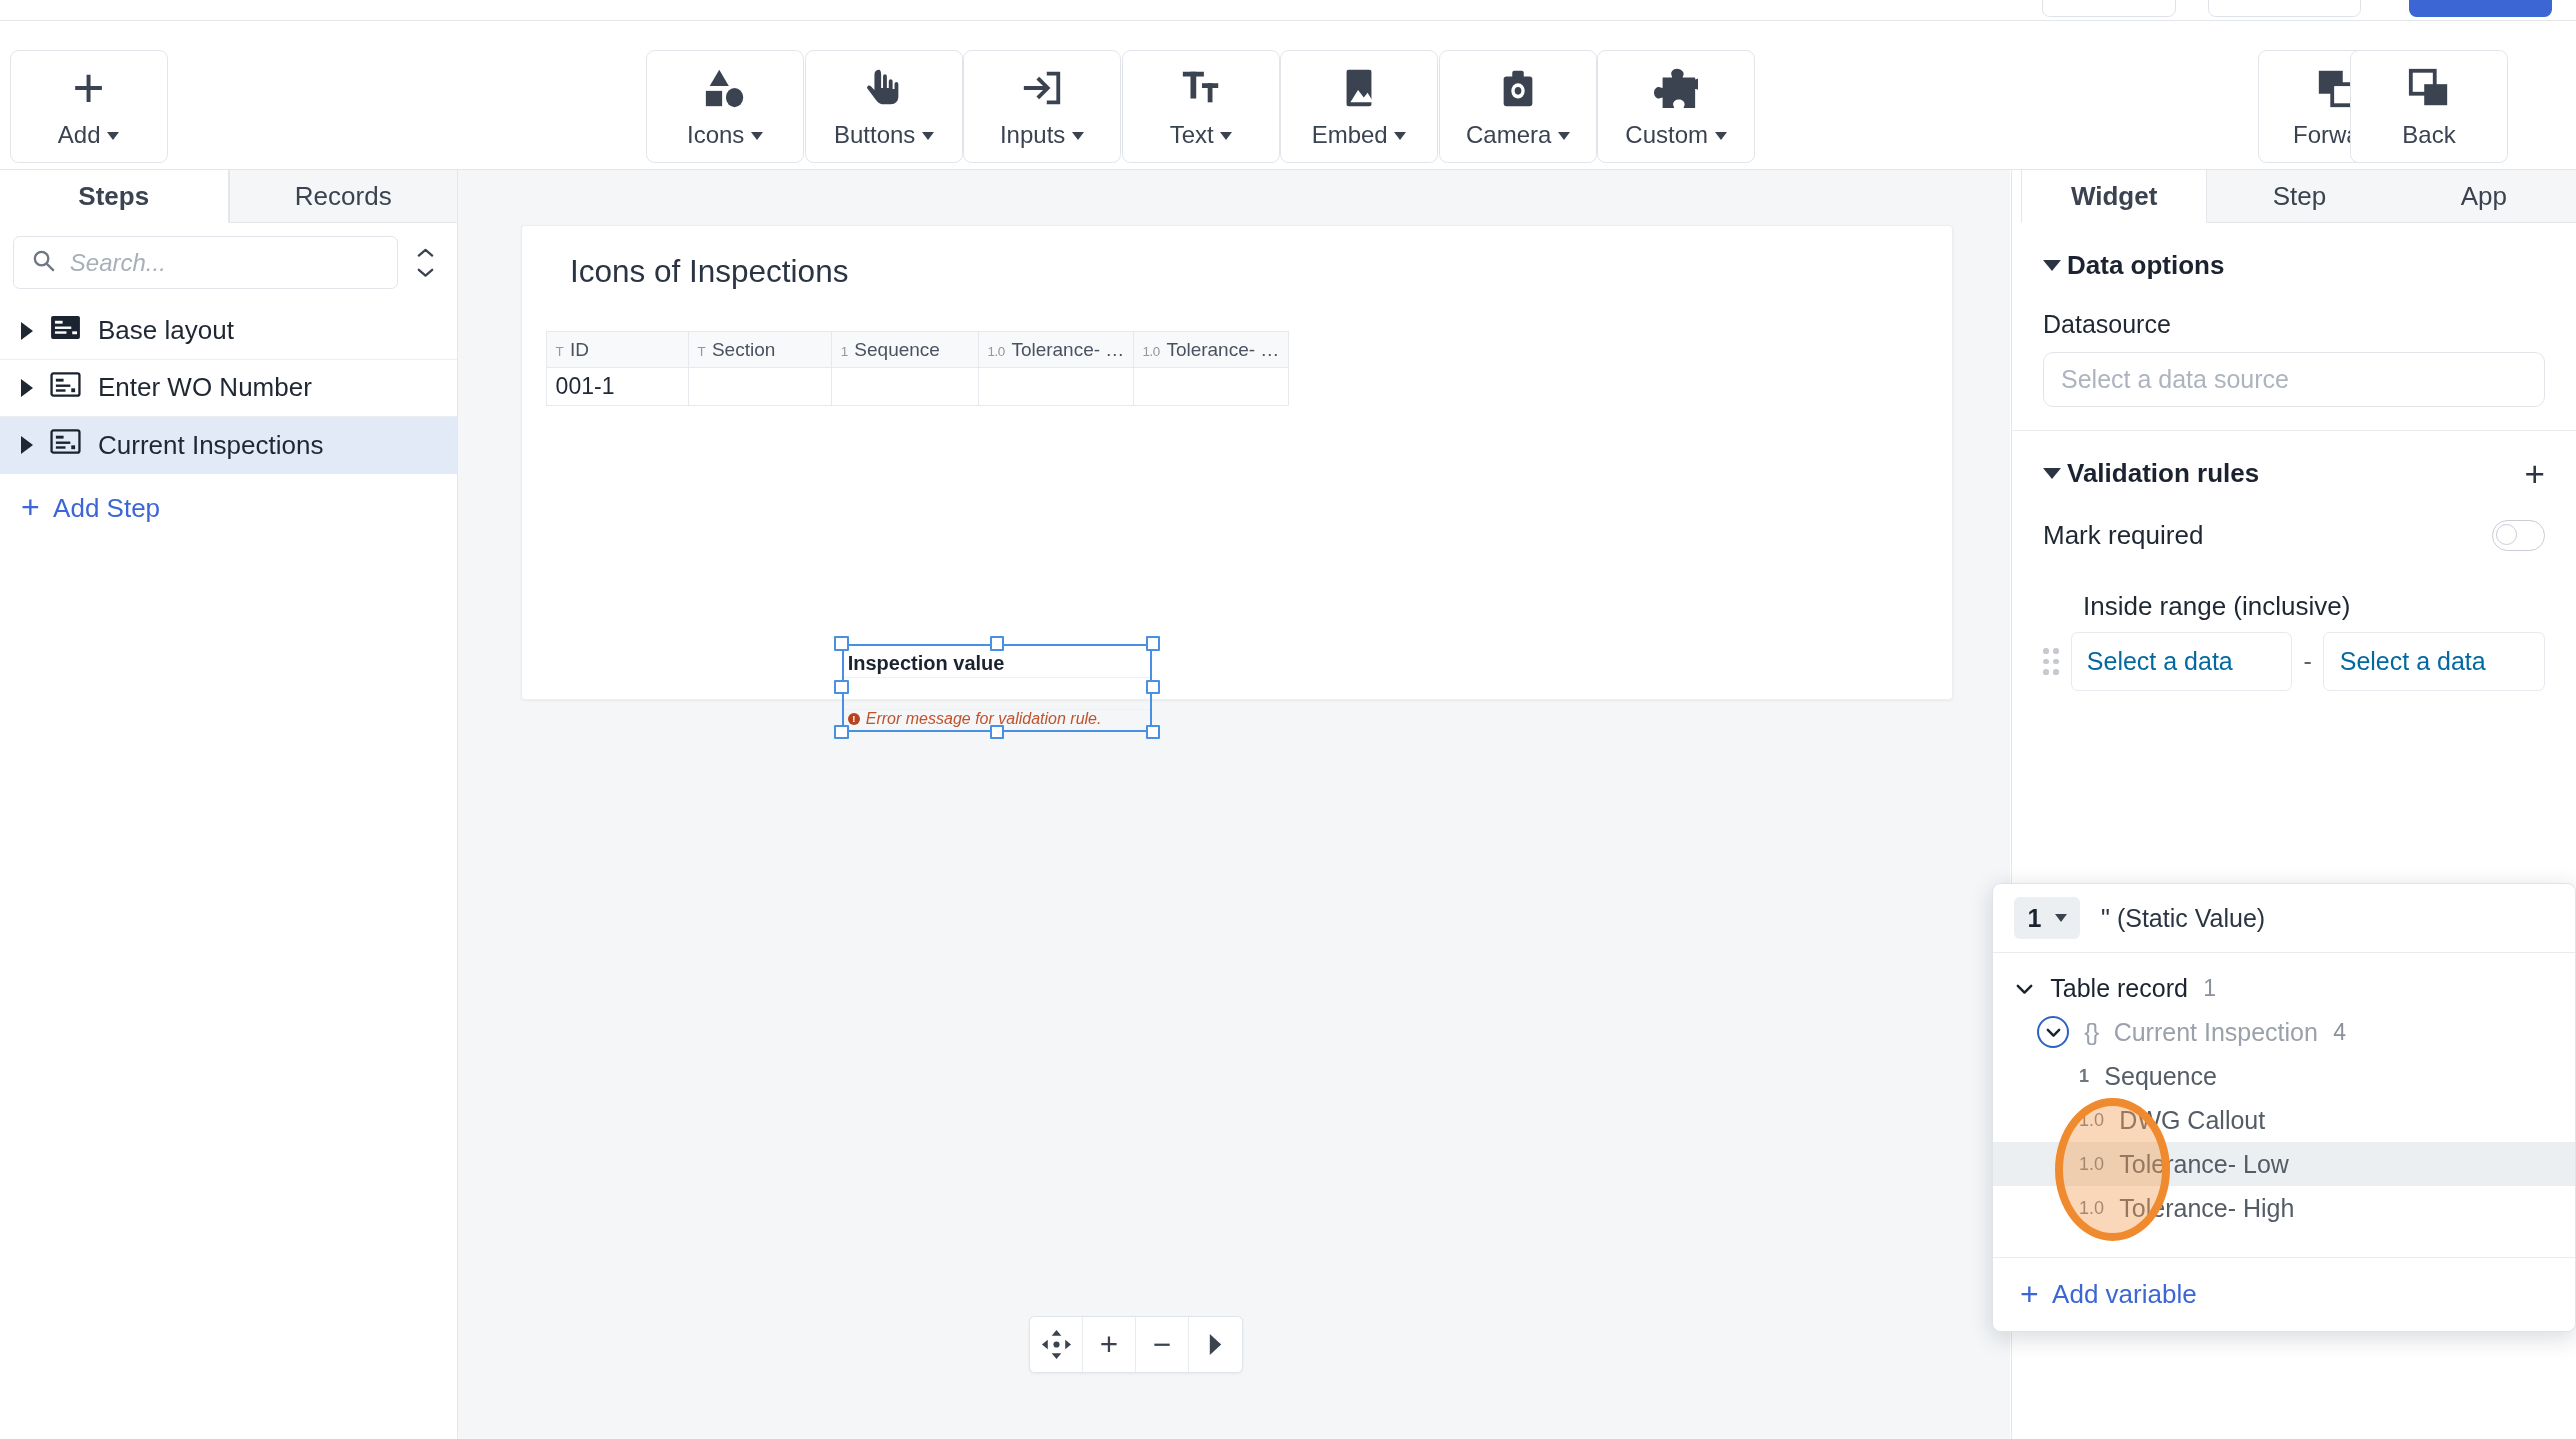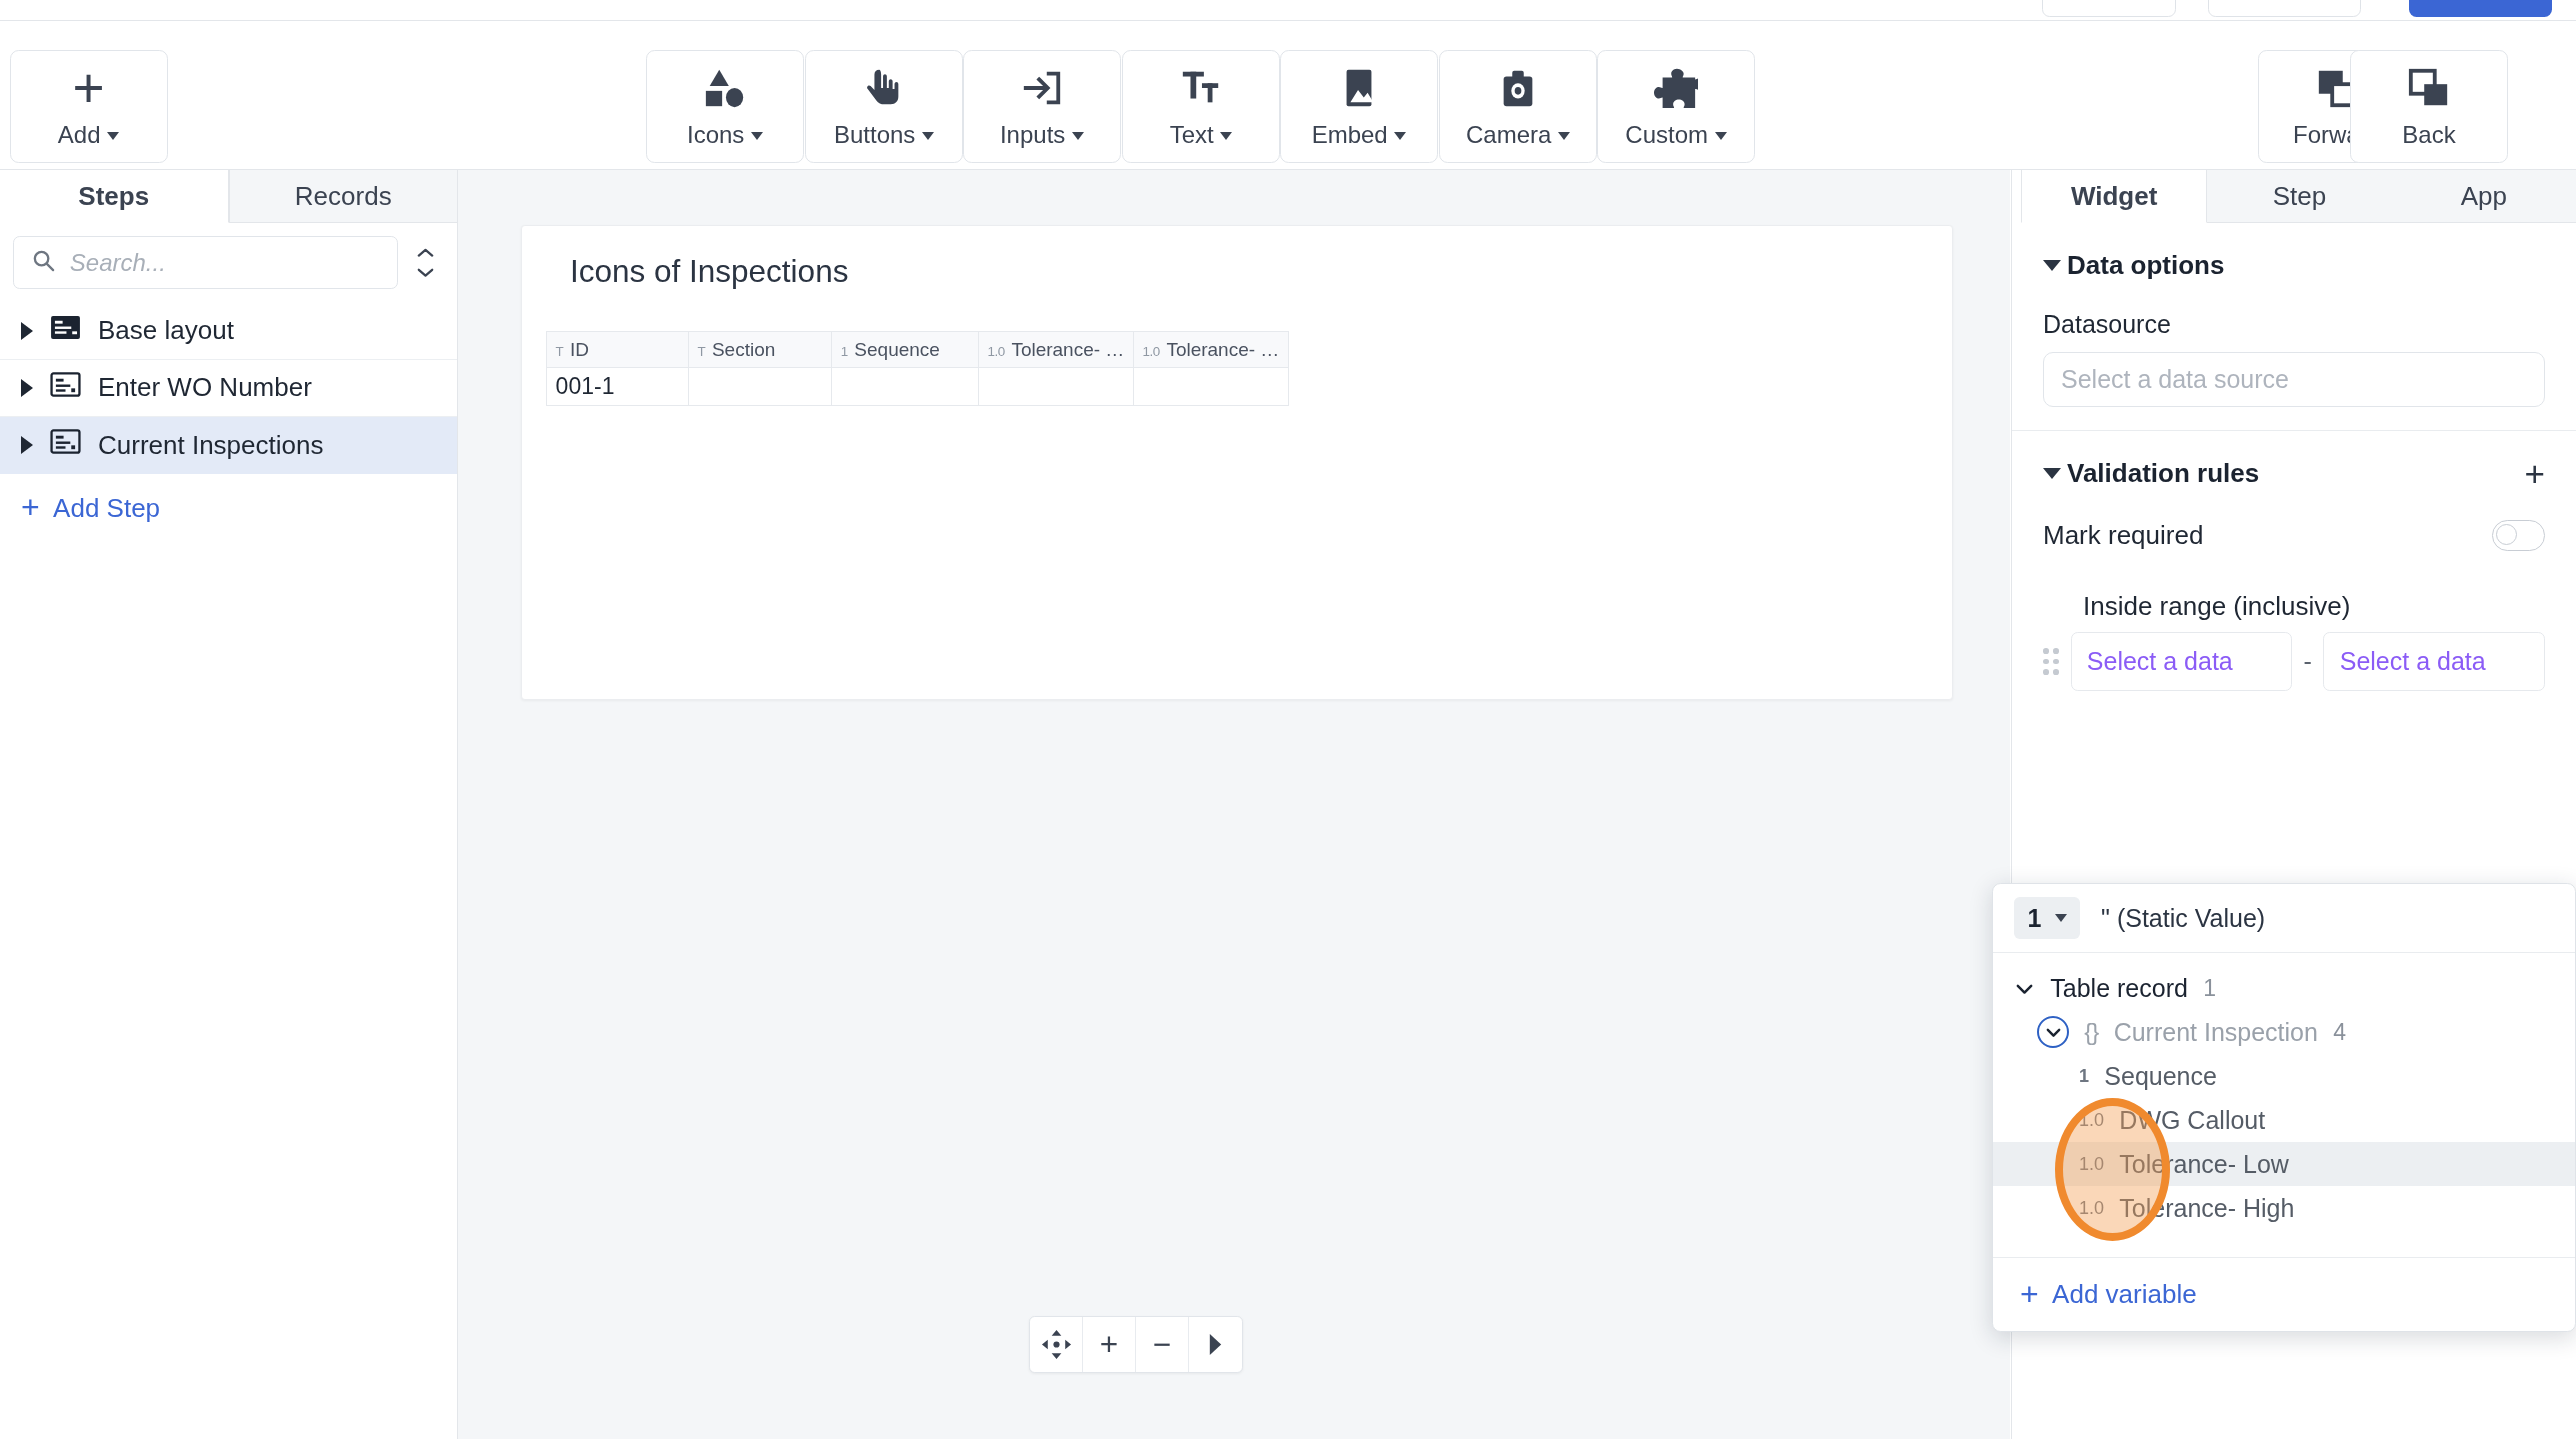--- a/index.html
+++ b/index.html
@@ -199,21 +199,21 @@
     position: absolute; left: 2.9px; top: 2.9px; width: 21px; height: 21px;
     border-radius: 50%; border: 1.9px solid #c8cdd4; background: #fff;
   }
   .range-label { margin-top: 40px; margin-left: 40px; font-size: 26px; color: #1f2733; }
   .range-row { display: flex; align-items: center; gap: 11.5px; margin-top: 9.5px; }
   .grip { display: grid; grid-template-columns: 5.7px 5.7px; gap: 4.8px; width: 16px; }
   .grip i { width: 5.7px; height: 5.7px; border-radius: 50%; background: #c5cad1; display: block; }
   .range-input {
     flex: 1; height: 59px; border: 1.9px solid #e6e9ed; border-radius: 6.7px;
     display: flex; align-items: center; padding: 0 15.3px;
-    font-size: 25px; color: #8b5cf6; background: #fff; cursor: text;
+    font-size: 25px; color: #0369a1; background: #fff; cursor: text;
   }
   .range-dash { font-size: 25px; color: #5b636e; }
 
   
   .var-pop {
     position: absolute; left: 1992px; top: 883px; width: 584px; height: 449px;
     background: #fff; border: 1px solid #dfe3e8; border-radius: 8.6px;
     box-shadow: 0 5.7px 23px rgba(20,30,50,0.16); overflow: hidden;
   }
   .var-head {
@@ -469,20 +469,38 @@
               <td>001-1</td>
               <td></td>
               <td></td>
               <td></td>
               <td></td>
             </tr>
           </tbody>
         </table>
       </div>
 
+      <div class="sel-widget">
+        <div class="sel-frame"></div>
+        <div class="sel-inner-line" style="top:33px;"></div>
+        <div class="sel-inner-line" style="top:65px;"></div>
+        <div class="sel-label">Inspection value</div>
+        <div class="sel-error">
+          <span class="err-dot">!</span>
+          <span>Error message for validation rule.</span>
+        </div>
+        <div class="handle" style="left:-7.6px;  top:-7.6px;"></div>
+        <div class="handle" style="left:148px; top:-7.6px;"></div>
+        <div class="handle" style="left:304px; top:-7.6px;"></div>
+        <div class="handle" style="left:-7.6px;  top:36px;"></div>
+        <div class="handle" style="left:304px; top:36px;"></div>
+        <div class="handle" style="left:-7.6px;  top:81px;"></div>
+        <div class="handle" style="left:148px; top:81px;"></div>
+        <div class="handle" style="left:304px; top:81px;"></div>
+      </div>
     </div>
 
     <div class="zoom-ctrls">
       <div class="zoom-btn">
         <svg width="31" height="31" viewBox="0 0 32 32" fill="#3b4351">
           <path d="M16 1l5 6h-10zM16 31l-5-6h10zM1 16l6-5v10zM31 16l-6 5v-10z"></path>
           <circle cx="16" cy="16" r="3.2"></circle>
         </svg>
       </div>
       <div class="zoom-btn">

